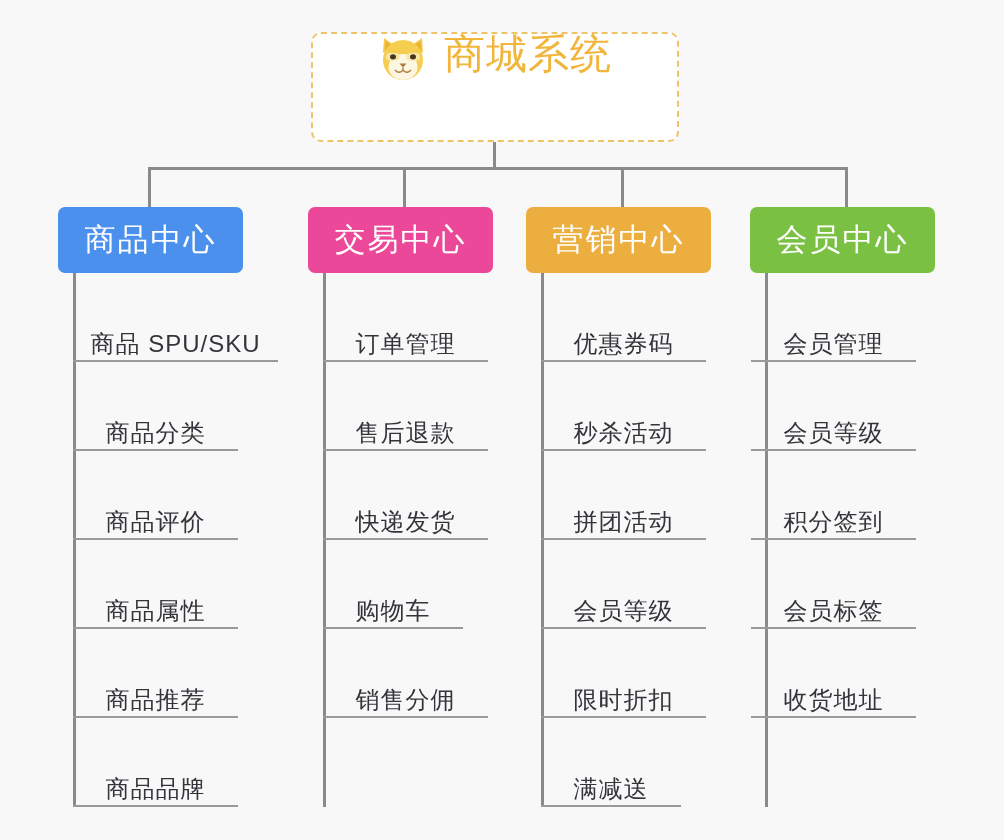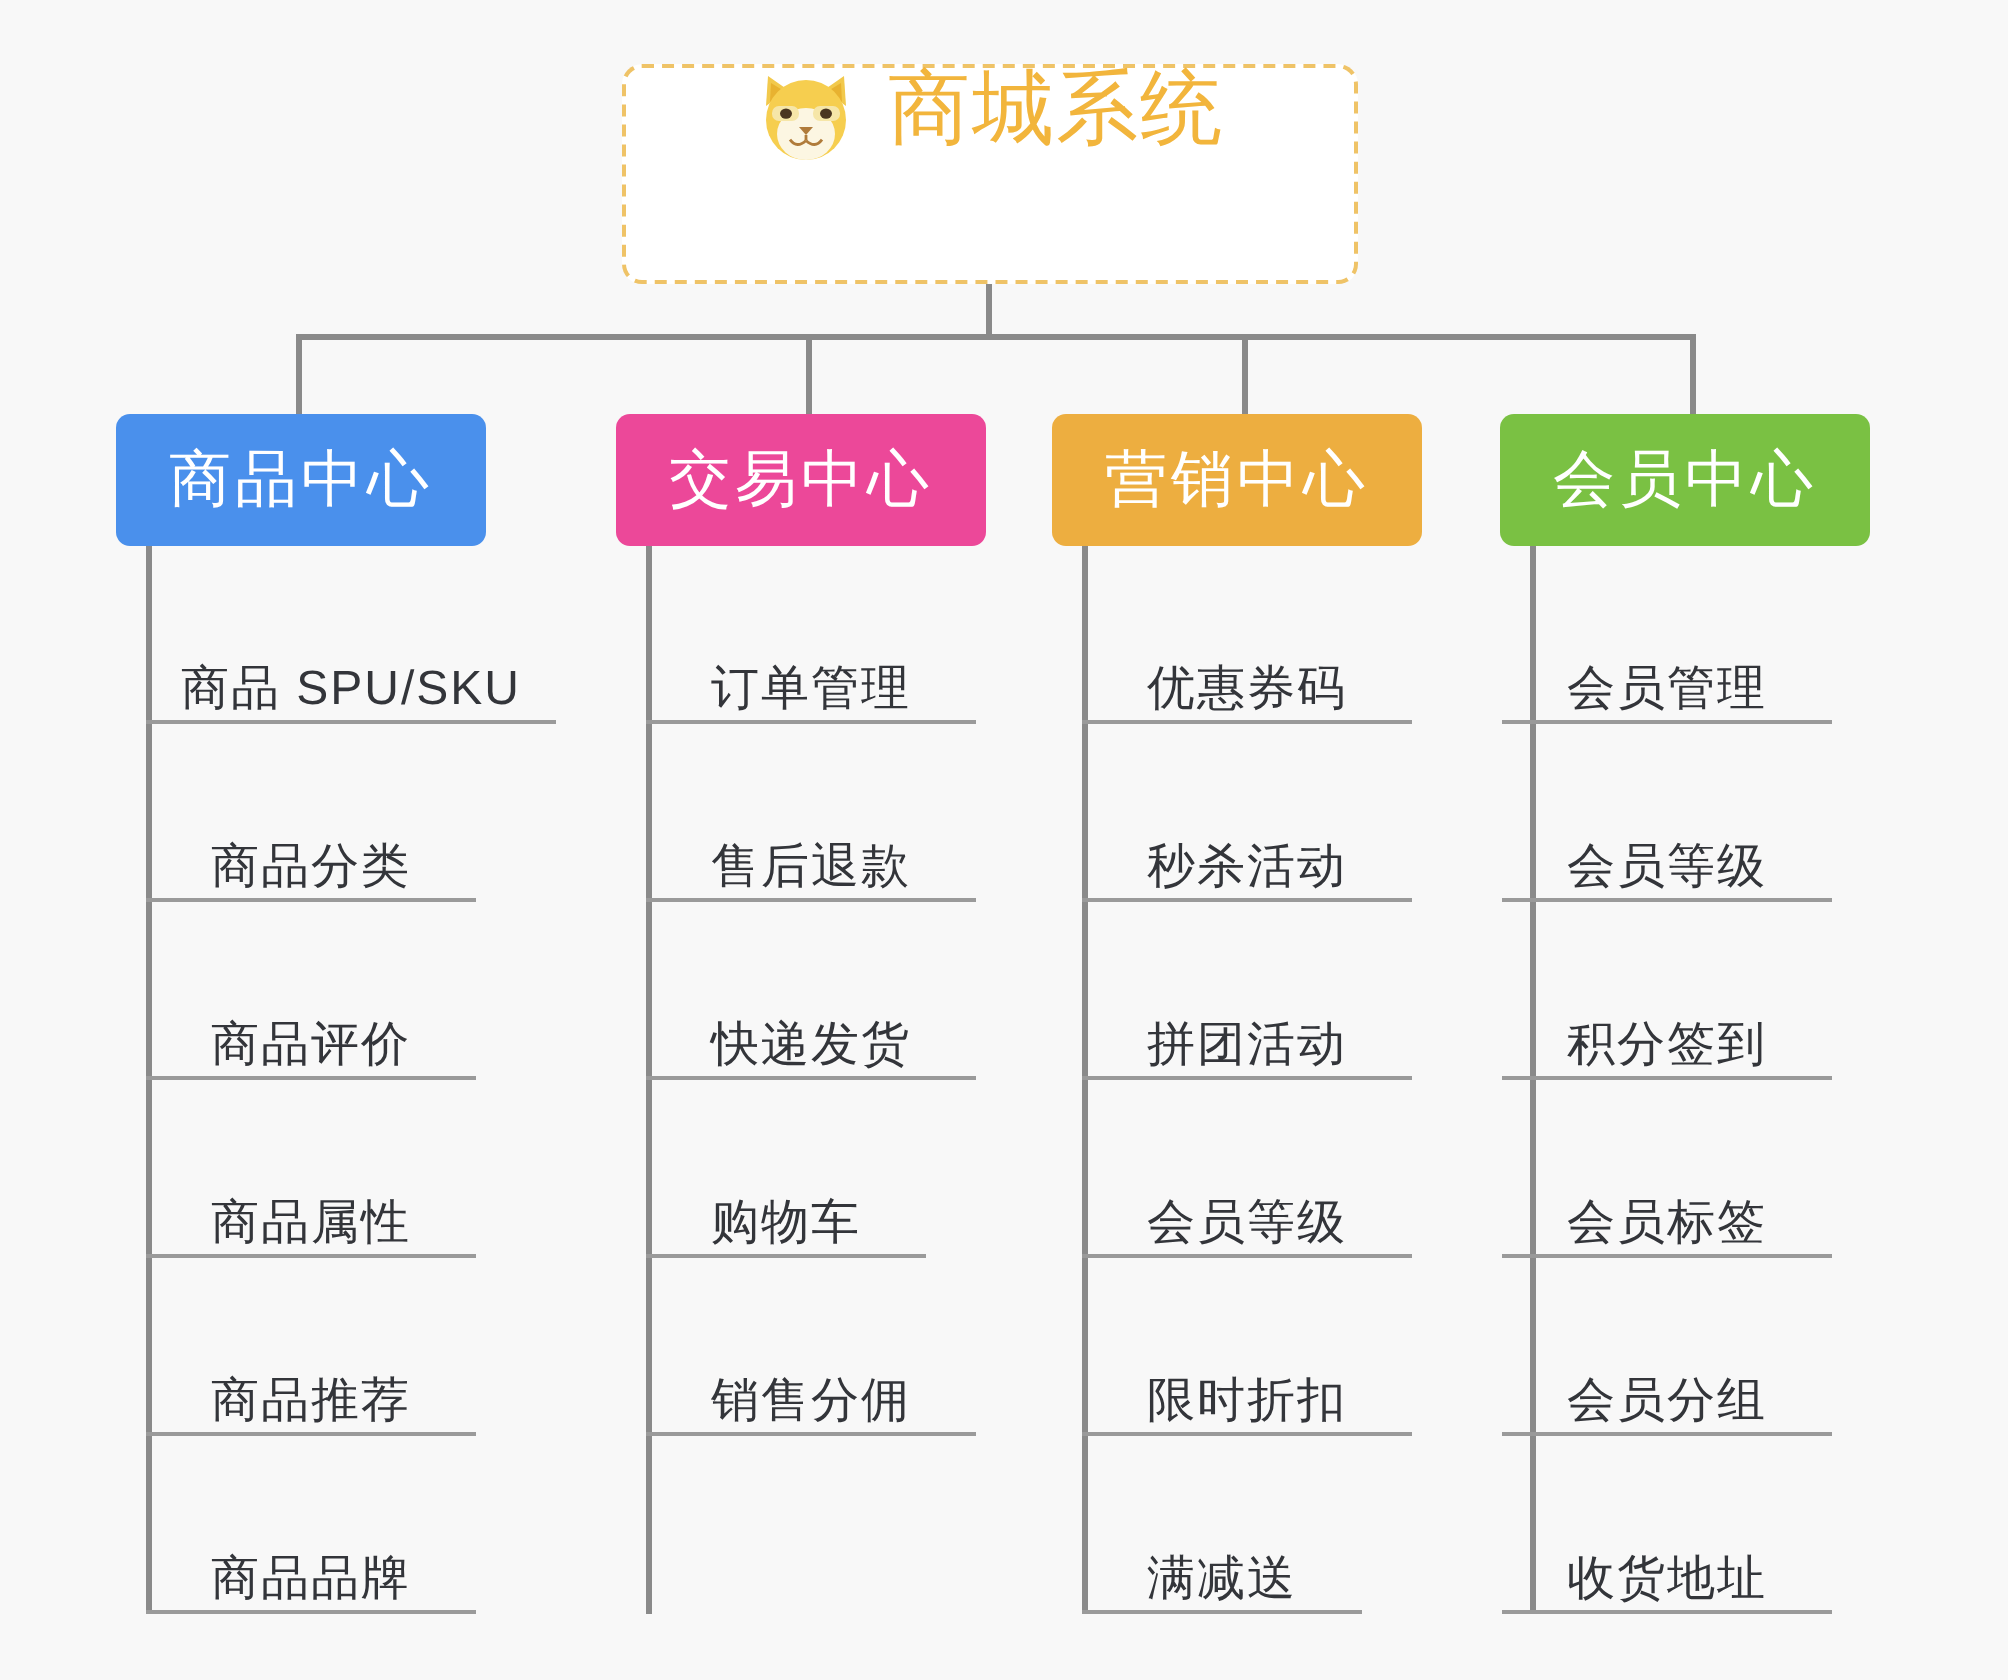--- a/index.html
+++ b/index.html
@@ -244,21 +244,18 @@
       <div class="leaf">
         <span class="leaf-label">会员等级</span>
       </div>
       <div class="leaf">
         <span class="leaf-label">积分签到</span>
       </div>
       <div class="leaf">
         <span class="leaf-label">会员标签</span>
       </div>
       <div class="leaf">
-        <span class="leaf-label">会员分组</span>
-      </div>
-      <div class="leaf">
         <span class="leaf-label">收货地址</span>
       </div>
     </div>
   </div>
 
 </div>
 
 </body></html>

